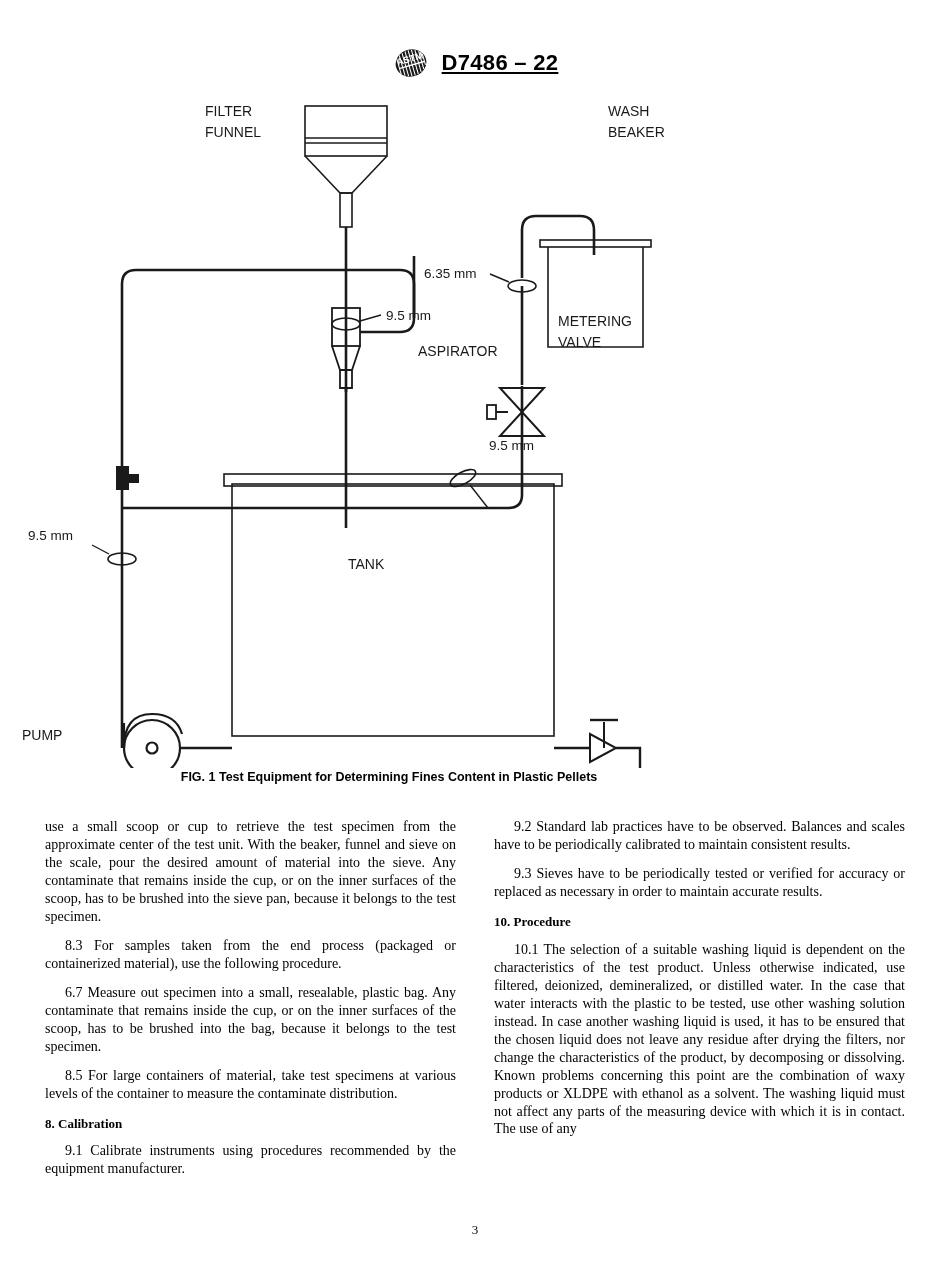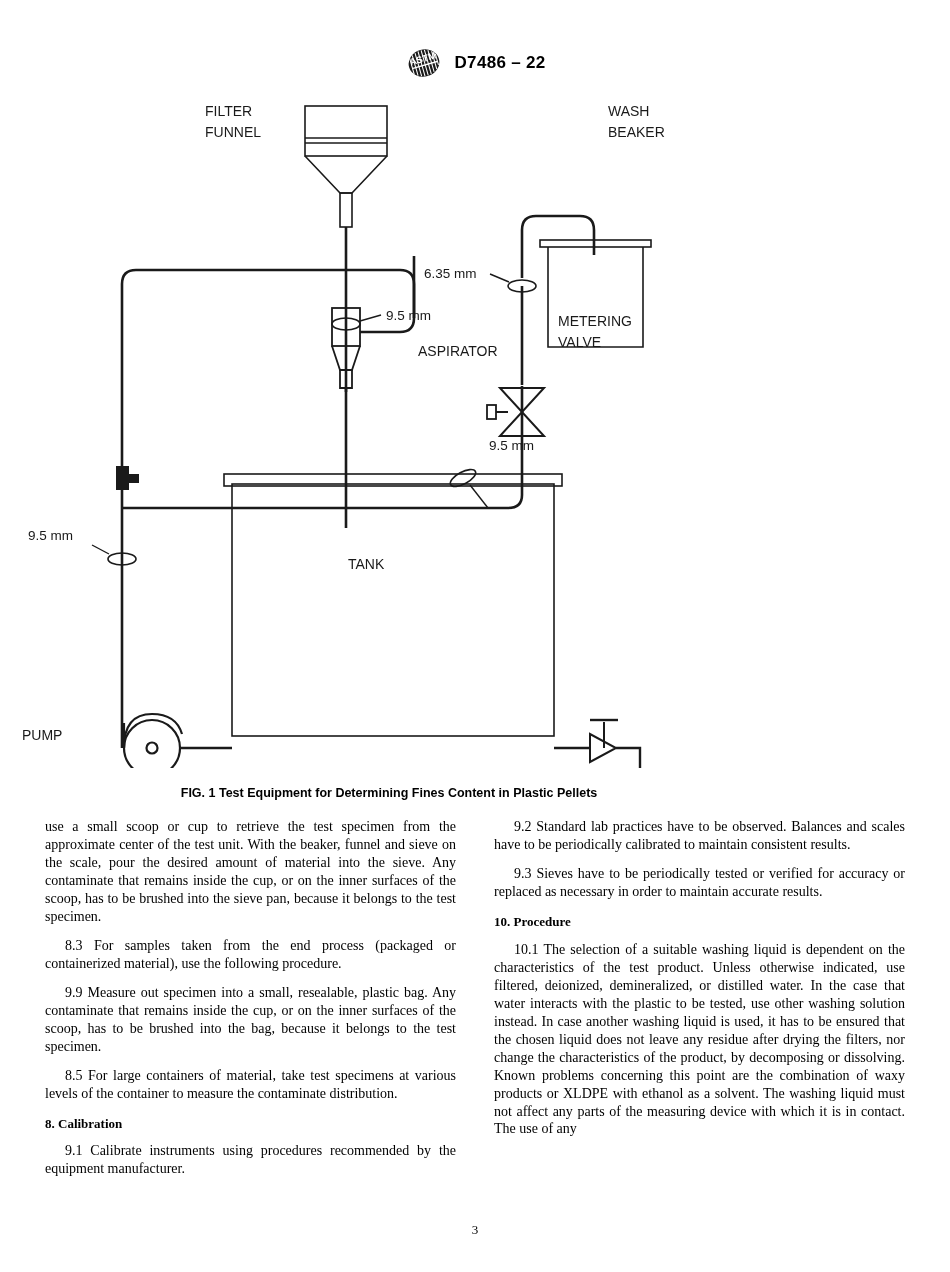--- a/index.html
+++ b/index.html
@@ -26,42 +26,43 @@
     align-items: center;
     justify-content: center;
     gap: 12px;
   }
   .astm-logo {
     display: block;
   }
   .std-number {
     font-family: "Liberation Sans", sans-serif;
     font-weight: bold;
-    font-size: 17px;
+    font-size: 22px;
     letter-spacing: 0.3px;
     white-space: nowrap;
+    text-decoration: underline;
   }
 
   
   .figure-wrap {
     position: absolute;
     top: 88px;
     left: 0;
     width: 778px;
   }
   .figure-svg {
     display: block;
     margin: 0 auto;
   }
   .fig-caption {
     text-align: center;
     font-family: "Liberation Sans", sans-serif;
     font-weight: bold;
     font-size: 12.5px;
-    margin-top: 18px;
+    margin-top: 2px;
   }
 
   
   .columns {
     position: absolute;
     top: 818px;
     left: 45px;
     width: 860px;
     display: flex;
     gap: 38px;
@@ -260,21 +261,21 @@
     </g>
   </svg>
 
   <div class="fig-caption">FIG. 1 Test Equipment for Determining Fines Content in Plastic Pellets</div>
 </div>
 
 <div class="columns">
   <div class="col">
     <p>use a small scoop or cup to retrieve the test specimen from the approximate center of the test unit. With the beaker, funnel and sieve on the scale, pour the desired amount of material into the sieve. Any contaminate that remains inside the cup, or on the inner surfaces of the scoop, has to be brushed into the sieve pan, because it belongs to the test specimen.</p>
     <p class="indent">8.3 For samples taken from the end process (packaged or containerized material), use the following procedure.</p>
-    <p class="indent">9.9 Measure out specimen into a small, resealable, plastic bag. Any contaminate that remains inside the cup, or on the inner surfaces of the scoop, has to be brushed into the bag, because it belongs to the test specimen.</p>
+    <p class="indent">6.7 Measure out specimen into a small, resealable, plastic bag. Any contaminate that remains inside the cup, or on the inner surfaces of the scoop, has to be brushed into the bag, because it belongs to the test specimen.</p>
     <p class="indent">8.5 For large containers of material, take test specimens at various levels of the container to measure the contaminate distribution.</p>
     <h3>8.  Calibration</h3>
     <p class="indent">9.1 Calibrate instruments using procedures recommended by the equipment manufacturer.</p>
   </div>
 
   <div class="col">
     <p class="indent">9.2 Standard lab practices have to be observed. Balances and scales have to be periodically calibrated to maintain consistent results.</p>
     <p class="indent">9.3 Sieves have to be periodically tested or verified for accuracy or replaced as necessary in order to maintain accurate results.</p>
     <h3>10.  Procedure</h3>
     <p class="indent">10.1 The selection of a suitable washing liquid is dependent on the characteristics of the test product. Unless otherwise indicated, use filtered, deionized, demineralized, or distilled water. In the case that water interacts with the plastic to be tested, use other washing solution instead. In case another washing liquid is used, it has to be ensured that the chosen liquid does not leave any residue after drying the filters, nor change the characteristics of the product, by decomposing or dissolving. Known problems concerning this point are the combination of waxy products or XLDPE with ethanol as a solvent. The washing liquid must not affect any parts of the measuring device with which it is in contact. The use of any</p>

